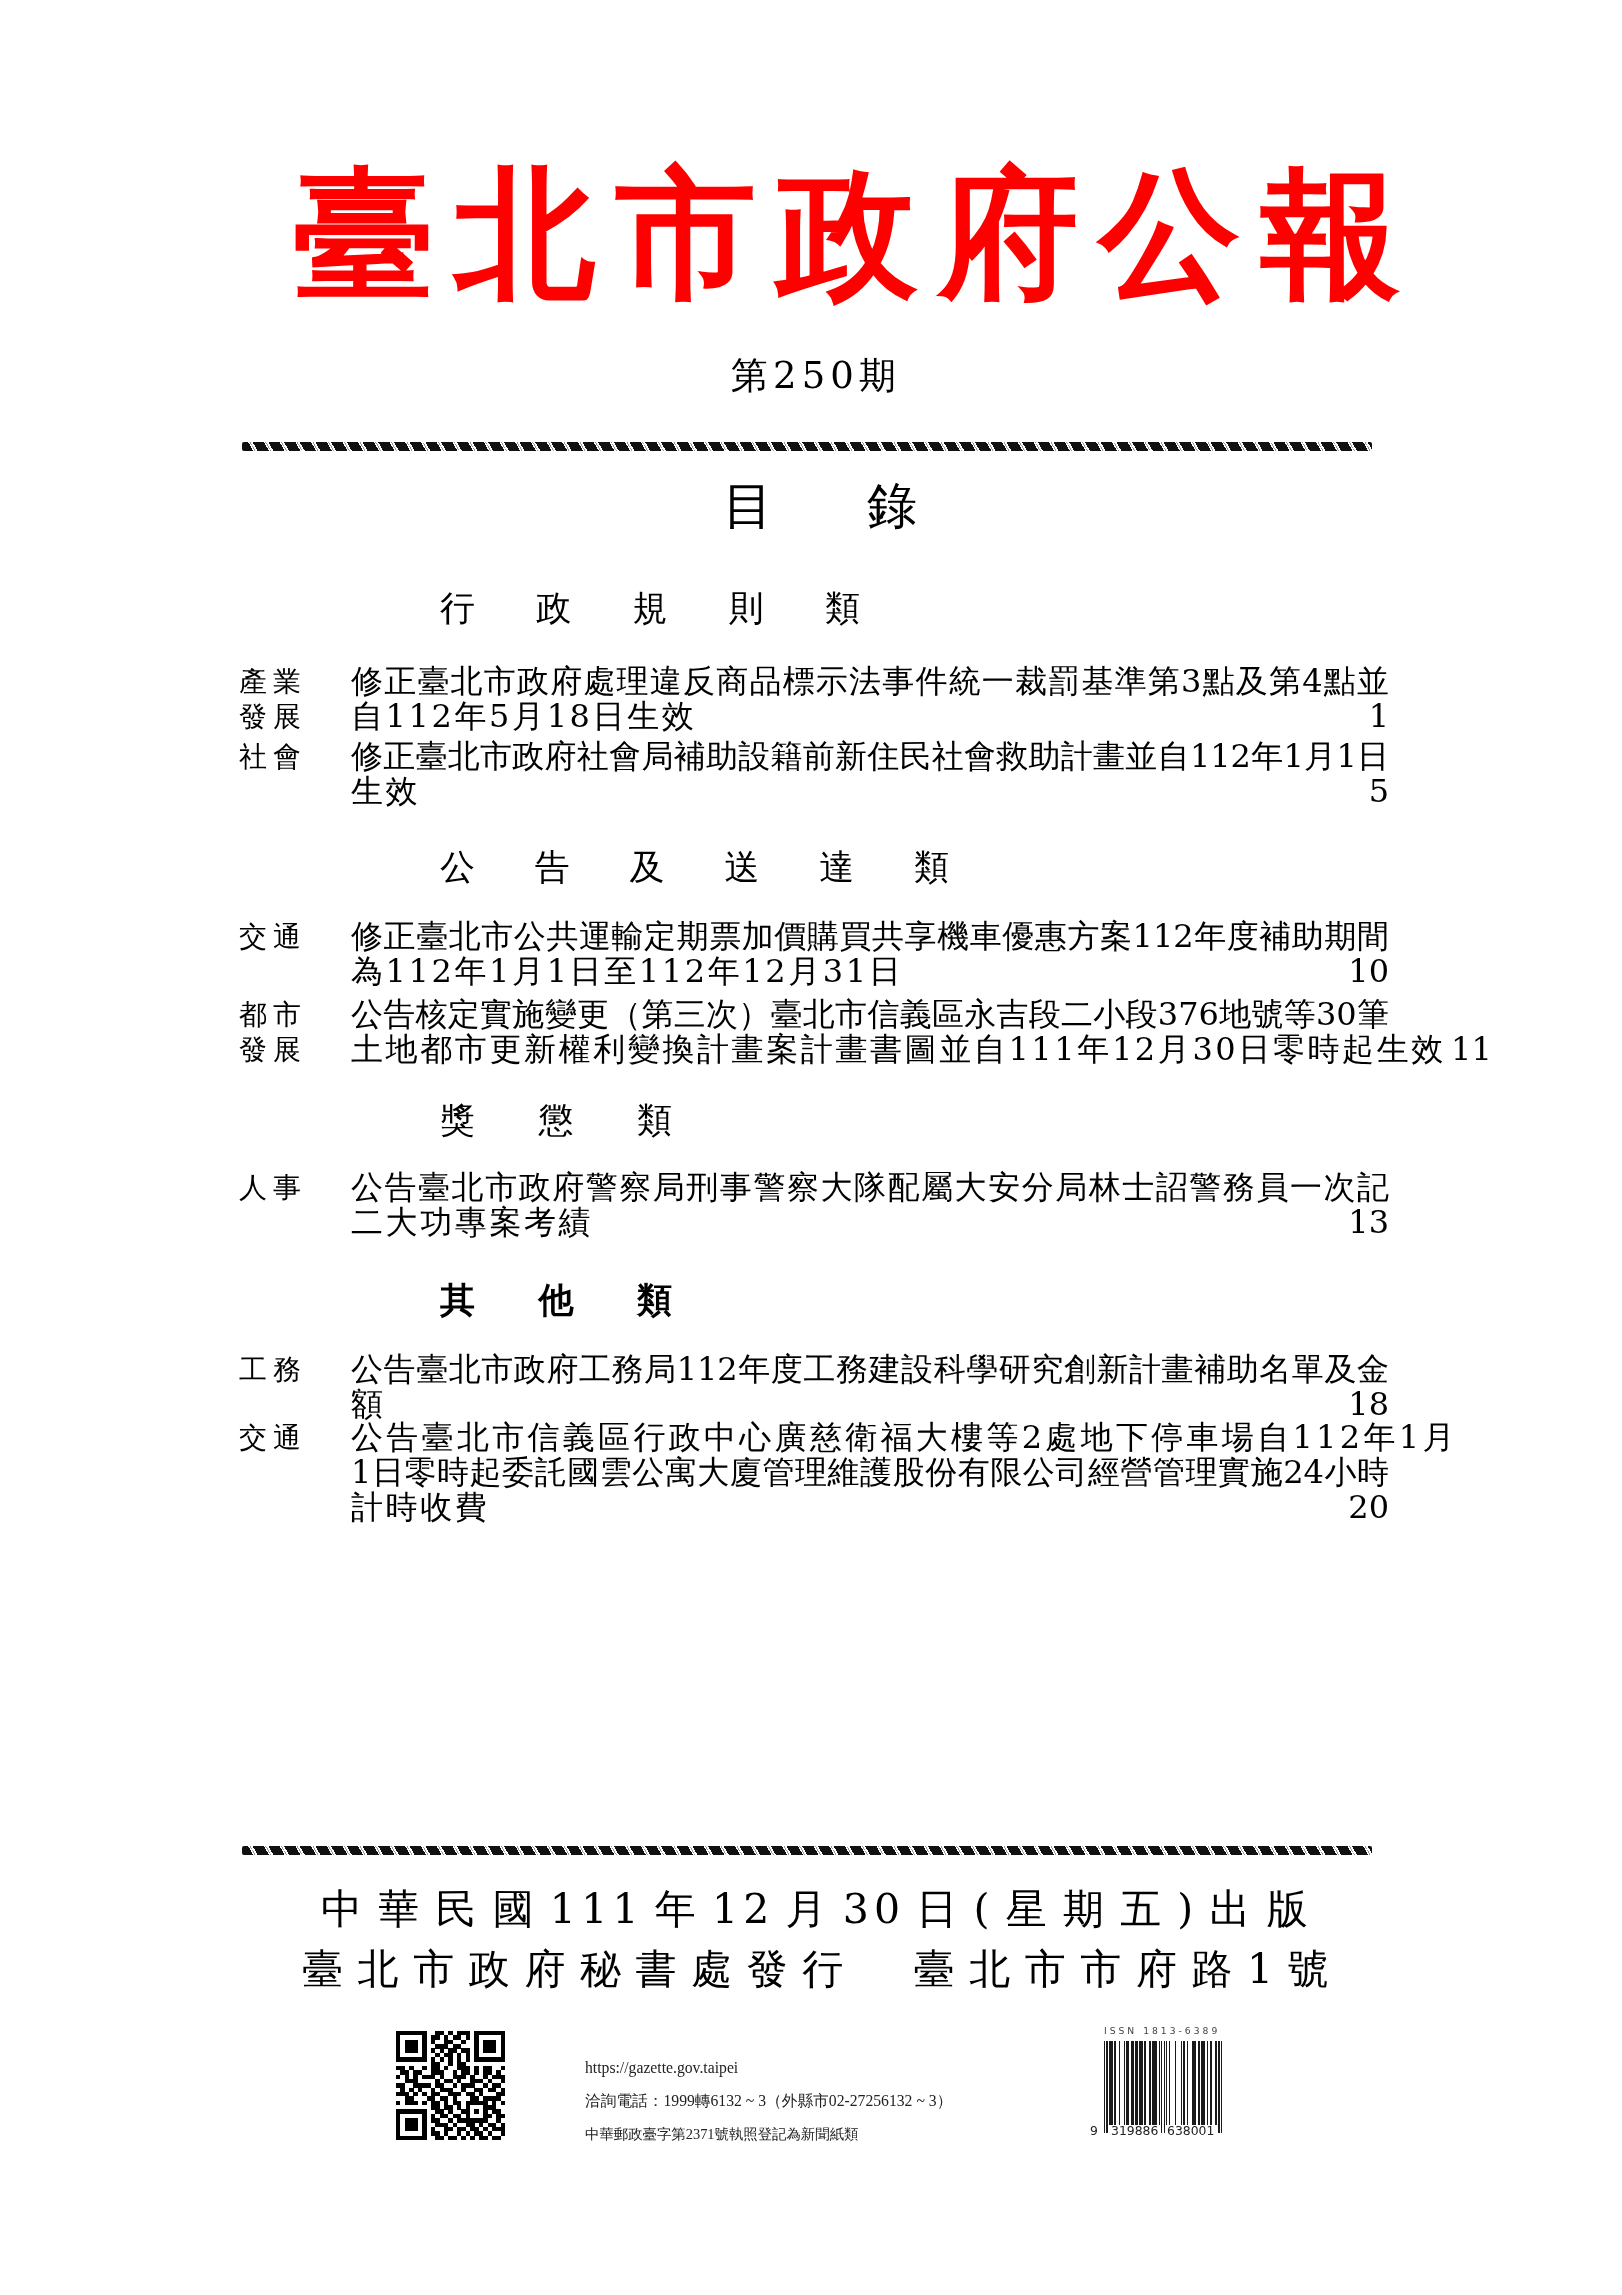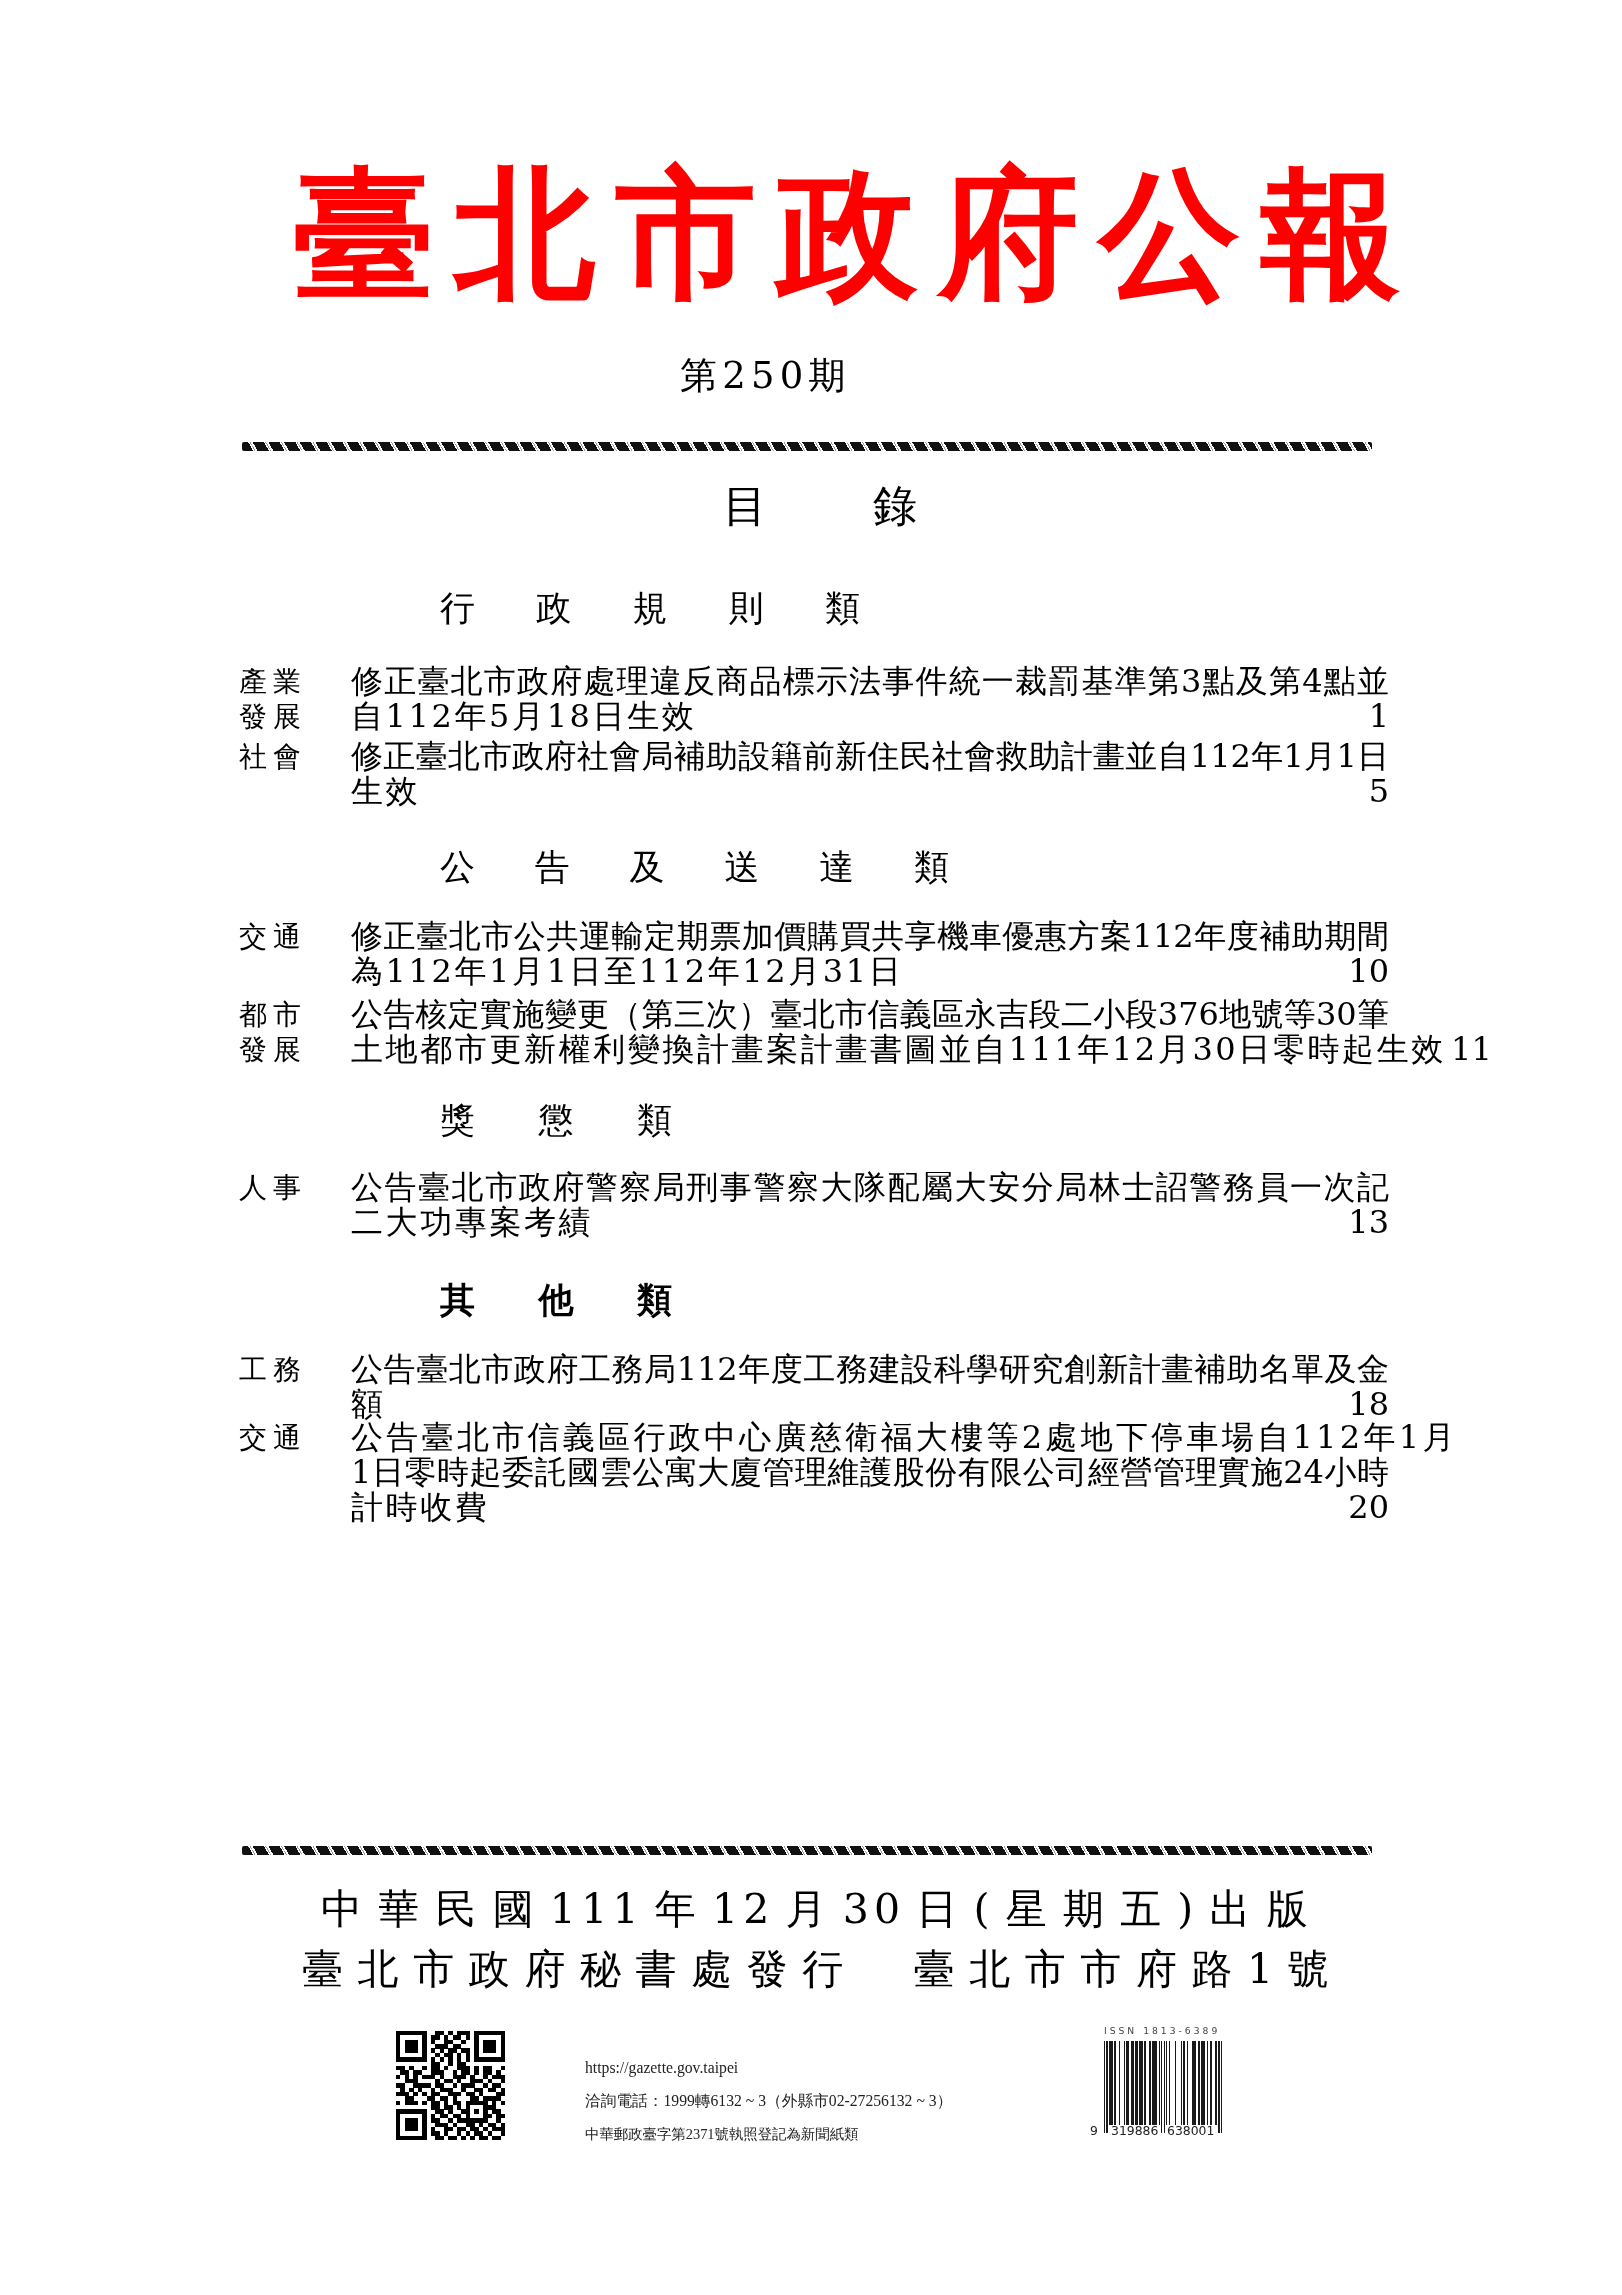--- a/index.html
+++ b/index.html
@@ -21,21 +21,21 @@
     font-family: "DejaVu Sans", "Liberation Sans", sans-serif;
     font-weight: 900;
     font-size: 141px;
     color: #ff0000;
     text-align: justify;
     text-align-last: justify;
     white-space: nowrap;
   }
   .issue {
     left: 680px; top: 353px; width: 272px;
-    text-align: left;
+    text-align: center;
     font-size: 37px; line-height: 46px;
     letter-spacing: 5.2px;
     white-space: nowrap;
   }
 
   
   .rope {
     left: 242px; width: 1130px; height: 9.2px;
     background-image: repeating-linear-gradient(60deg,
       #111111 0px, #111111 9.8px,
@@ -43,21 +43,21 @@
       #9a9a9a 11px, #9a9a9a 11.8px,
       #ffffff 11.8px, #ffffff 13.6px);
     border-radius: 2px;
   }
   .rope-top { top: 442px; }
   .rope-bottom { top: 1846px; }
 
   
   .toc-heading {
     left: 723px; top: 480px; width: 194px;
-    font-size: 44px; line-height: 52px;
+    font-size: 50px; line-height: 52px;
     text-align: justify; text-align-last: justify;
     white-space: nowrap;
   }
 
   
   .section-title {
     left: 440px; height: 39px;
     font-size: 35px; line-height: 39px;
     text-align: justify; text-align-last: justify;
     white-space: nowrap;

